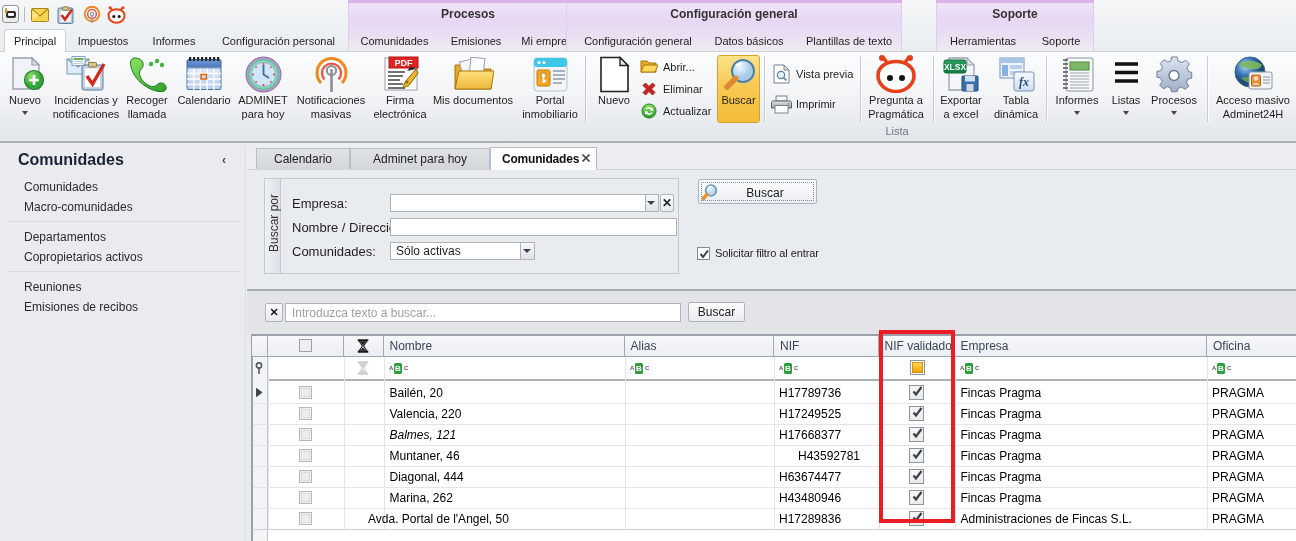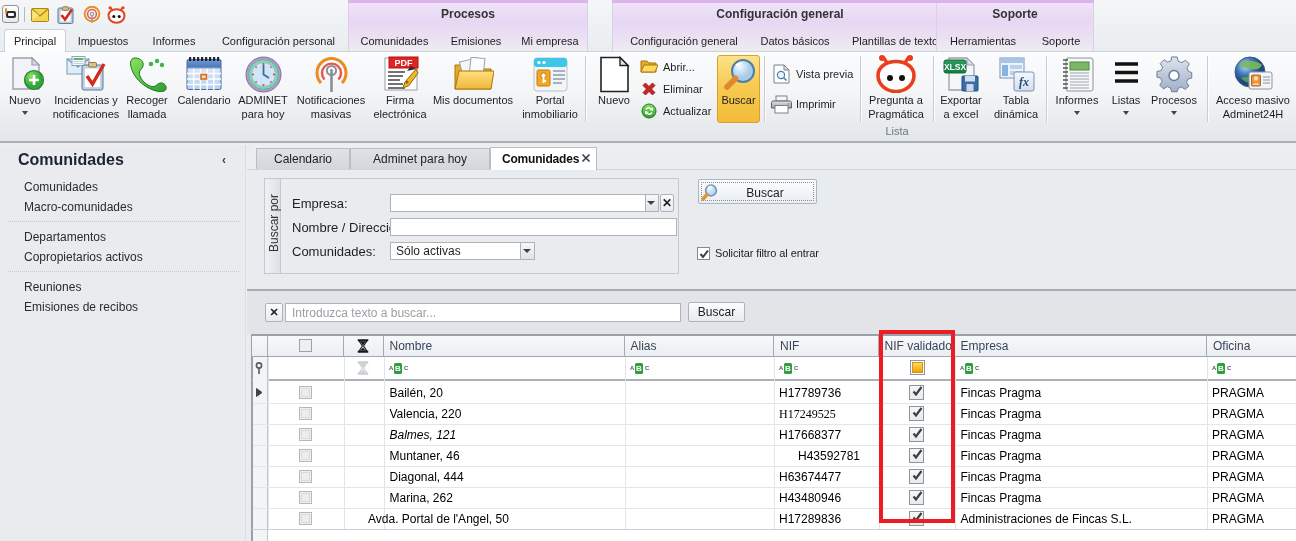--- a/index.html
+++ b/index.html
@@ -80,21 +80,21 @@
   <div id="ribbonbelow"></div>
 
   <div class="ctx" style="left:348px;width:240px;">
     <div class="ctxstrip"></div>
     <div class="ctxhead">Procesos</div>
 
     <div class="ctxtab" style="left:8px;width:75px;">Comunidades</div>
     <div class="ctxtab" style="left:97px;width:60px;">Emisiones</div>
     <div class="ctxtab" style="left:168px;width:66px;">Mi empresa</div>
   </div>
-  <div class="ctx" style="left:612px;width:336px;">
+  <div class="ctx" style="left:566px;width:336px;">
     <div class="ctxstrip"></div>
     <div class="ctxhead">Configuración general</div>
 
     <div class="ctxtab" style="left:10px;width:122px;">Configuración general</div>
     <div class="ctxtab" style="left:142px;width:80px;">Datos básicos</div>
     <div class="ctxtab" style="left:230px;width:104px;">Plantillas de texto</div>
   </div>
   <div class="ctx" style="left:936px;width:158px;">
     <div class="ctxstrip"></div>
     <div class="ctxhead">Soporte</div>
@@ -591,21 +591,21 @@
 <div class="gcell" style="left:960.5px;top:382px;width:245px;">Fincas Pragma</div>
 <div class="gcell" style="left:1212px;top:382px;width:80px;">PRAGMA</div>
 <div class="cb" style="left:299px;top:386px;background:#efefef;border-color:#b4b8bd;">
       <div style="position:absolute;left:1px;top:1px;width:9px;height:9px;border:1px solid #d8dadd;background:#ededed;"></div>
     </div>
 <div class="abs" style="left:909px;top:385px;width:15px;height:15px;border:1px solid #8e959d;background:linear-gradient(#f7f7f7,#e9eaeb);"></div>
 <svg class="abs" style="left:911px;top:385px;" width="13" height="13" viewBox="0 0 13 13">
       <path d="M2.5 6.5 L5 9.5 L10.5 2" fill="none" stroke="#3b4045" stroke-width="2.2"></path>
     </svg>
 <div class="gcell" style="left:389.5px;top:403px;width:230px;">Valencia, 220</div>
-<div class="gcell" style="left:779px;top:403px;width:100px;font-family:Liberation Serif, serif;">H17249525</div>
+<div class="gcell" style="left:779px;top:403px;width:100px;">H17249525</div>
 <div class="gcell" style="left:960.5px;top:403px;width:245px;">Fincas Pragma</div>
 <div class="gcell" style="left:1212px;top:403px;width:80px;">PRAGMA</div>
 <div class="cb" style="left:299px;top:407px;background:#efefef;border-color:#b4b8bd;">
       <div style="position:absolute;left:1px;top:1px;width:9px;height:9px;border:1px solid #d8dadd;background:#ededed;"></div>
     </div>
 <div class="abs" style="left:909px;top:406px;width:15px;height:15px;border:1px solid #8e959d;background:linear-gradient(#f7f7f7,#e9eaeb);"></div>
 <svg class="abs" style="left:911px;top:406px;" width="13" height="13" viewBox="0 0 13 13">
       <path d="M2.5 6.5 L5 9.5 L10.5 2" fill="none" stroke="#3b4045" stroke-width="2.2"></path>
     </svg>
 <div class="gcell" style="left:389.5px;top:424px;width:230px;font-style:italic;">Balmes, 121</div>

